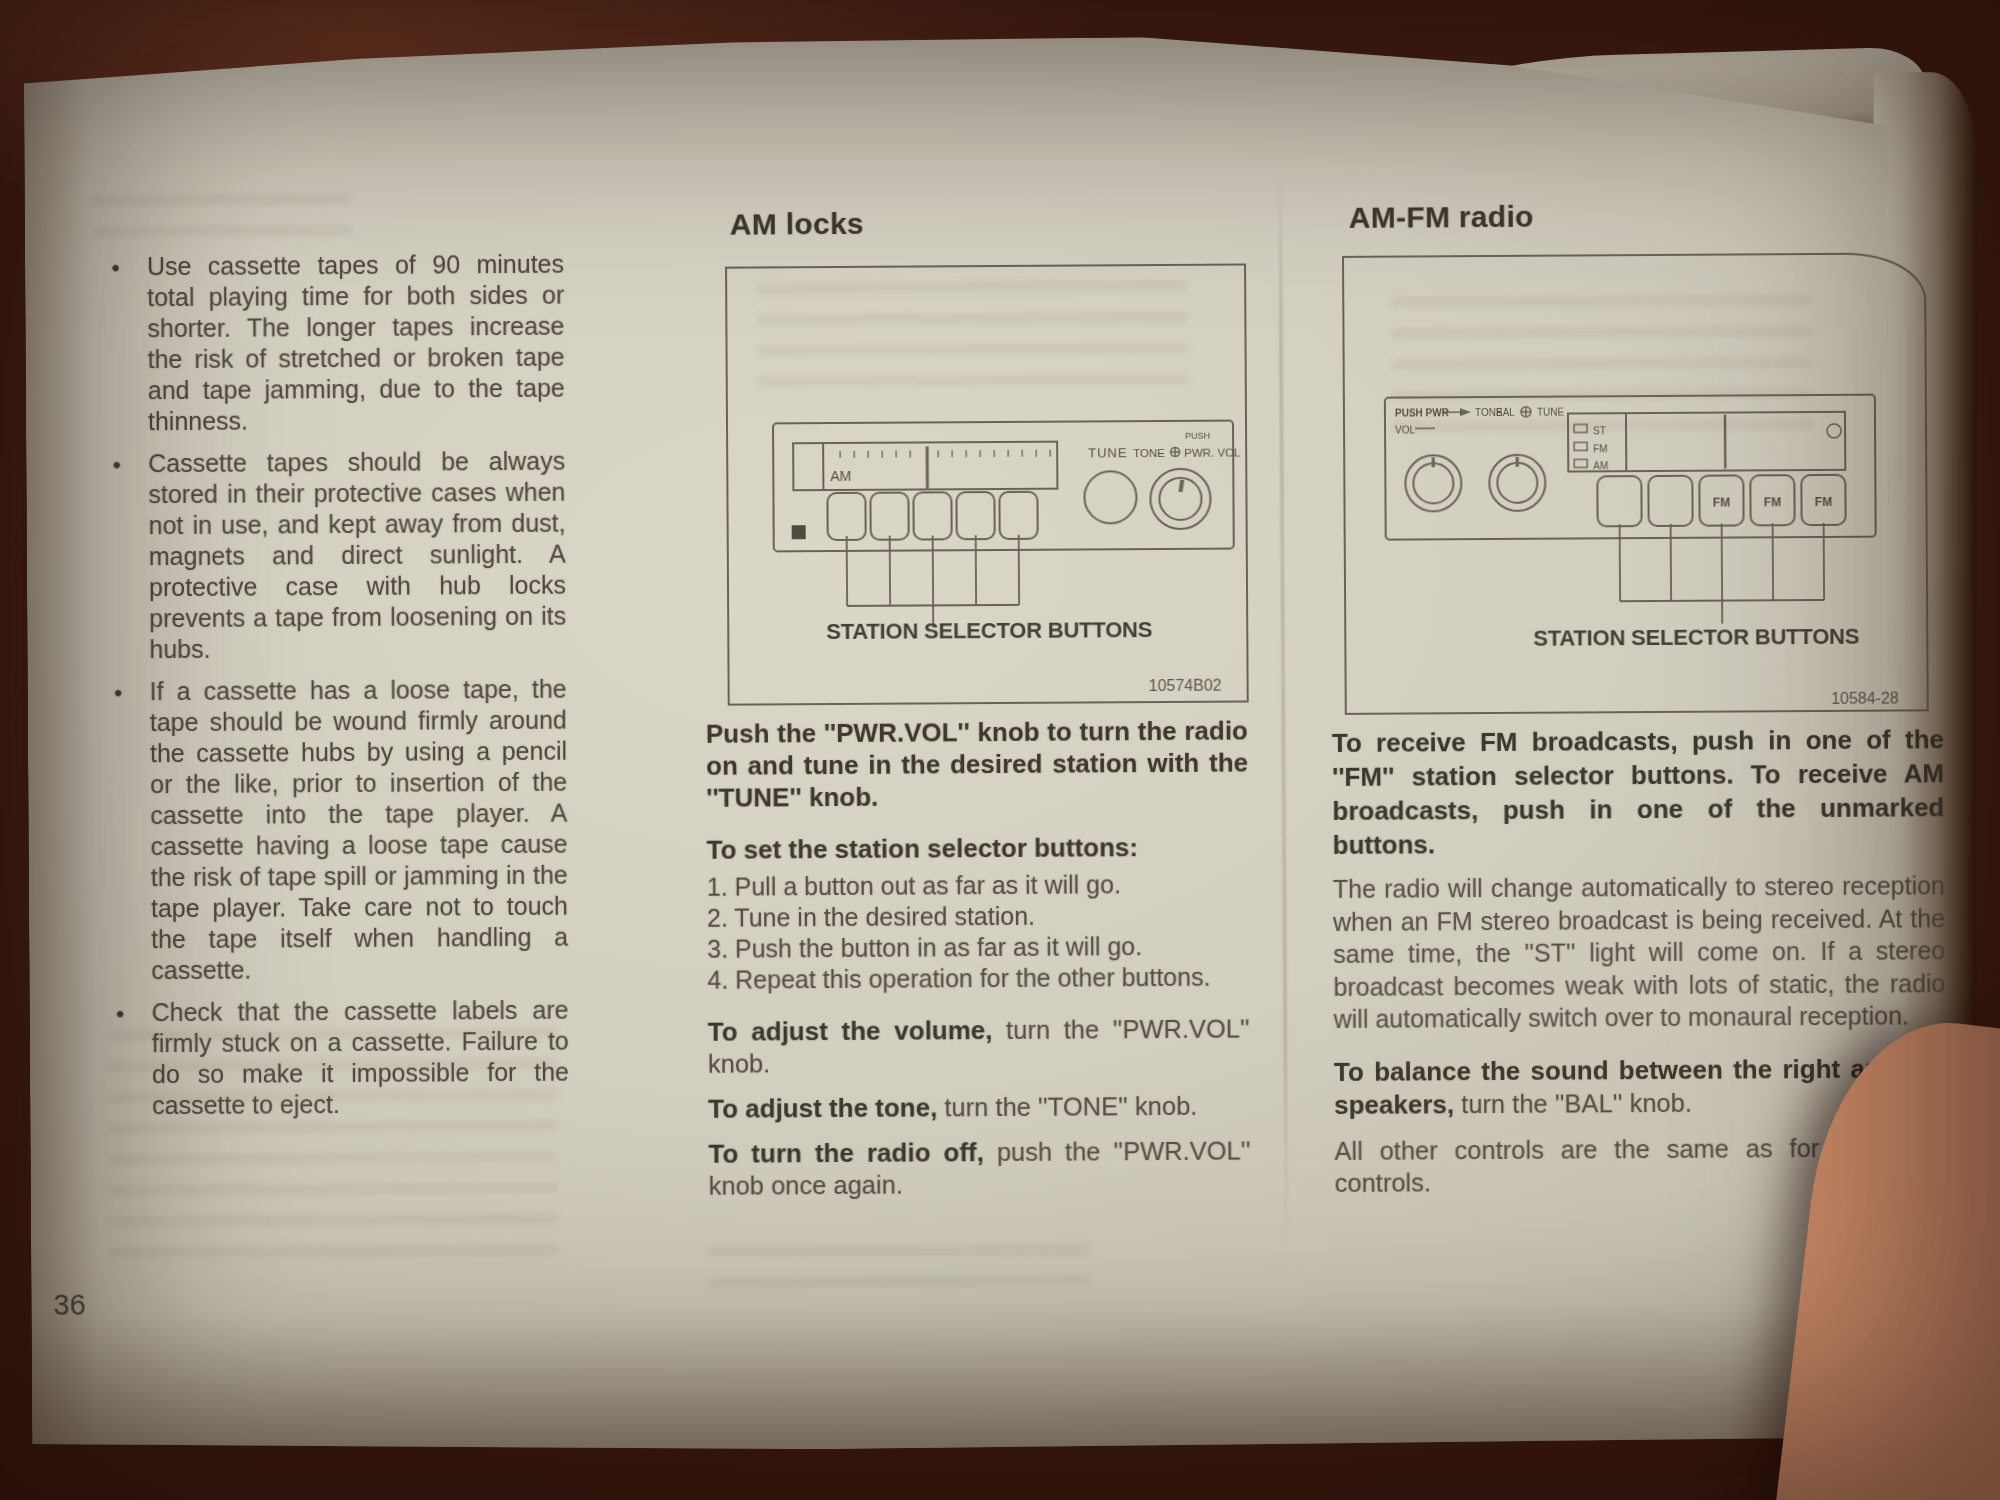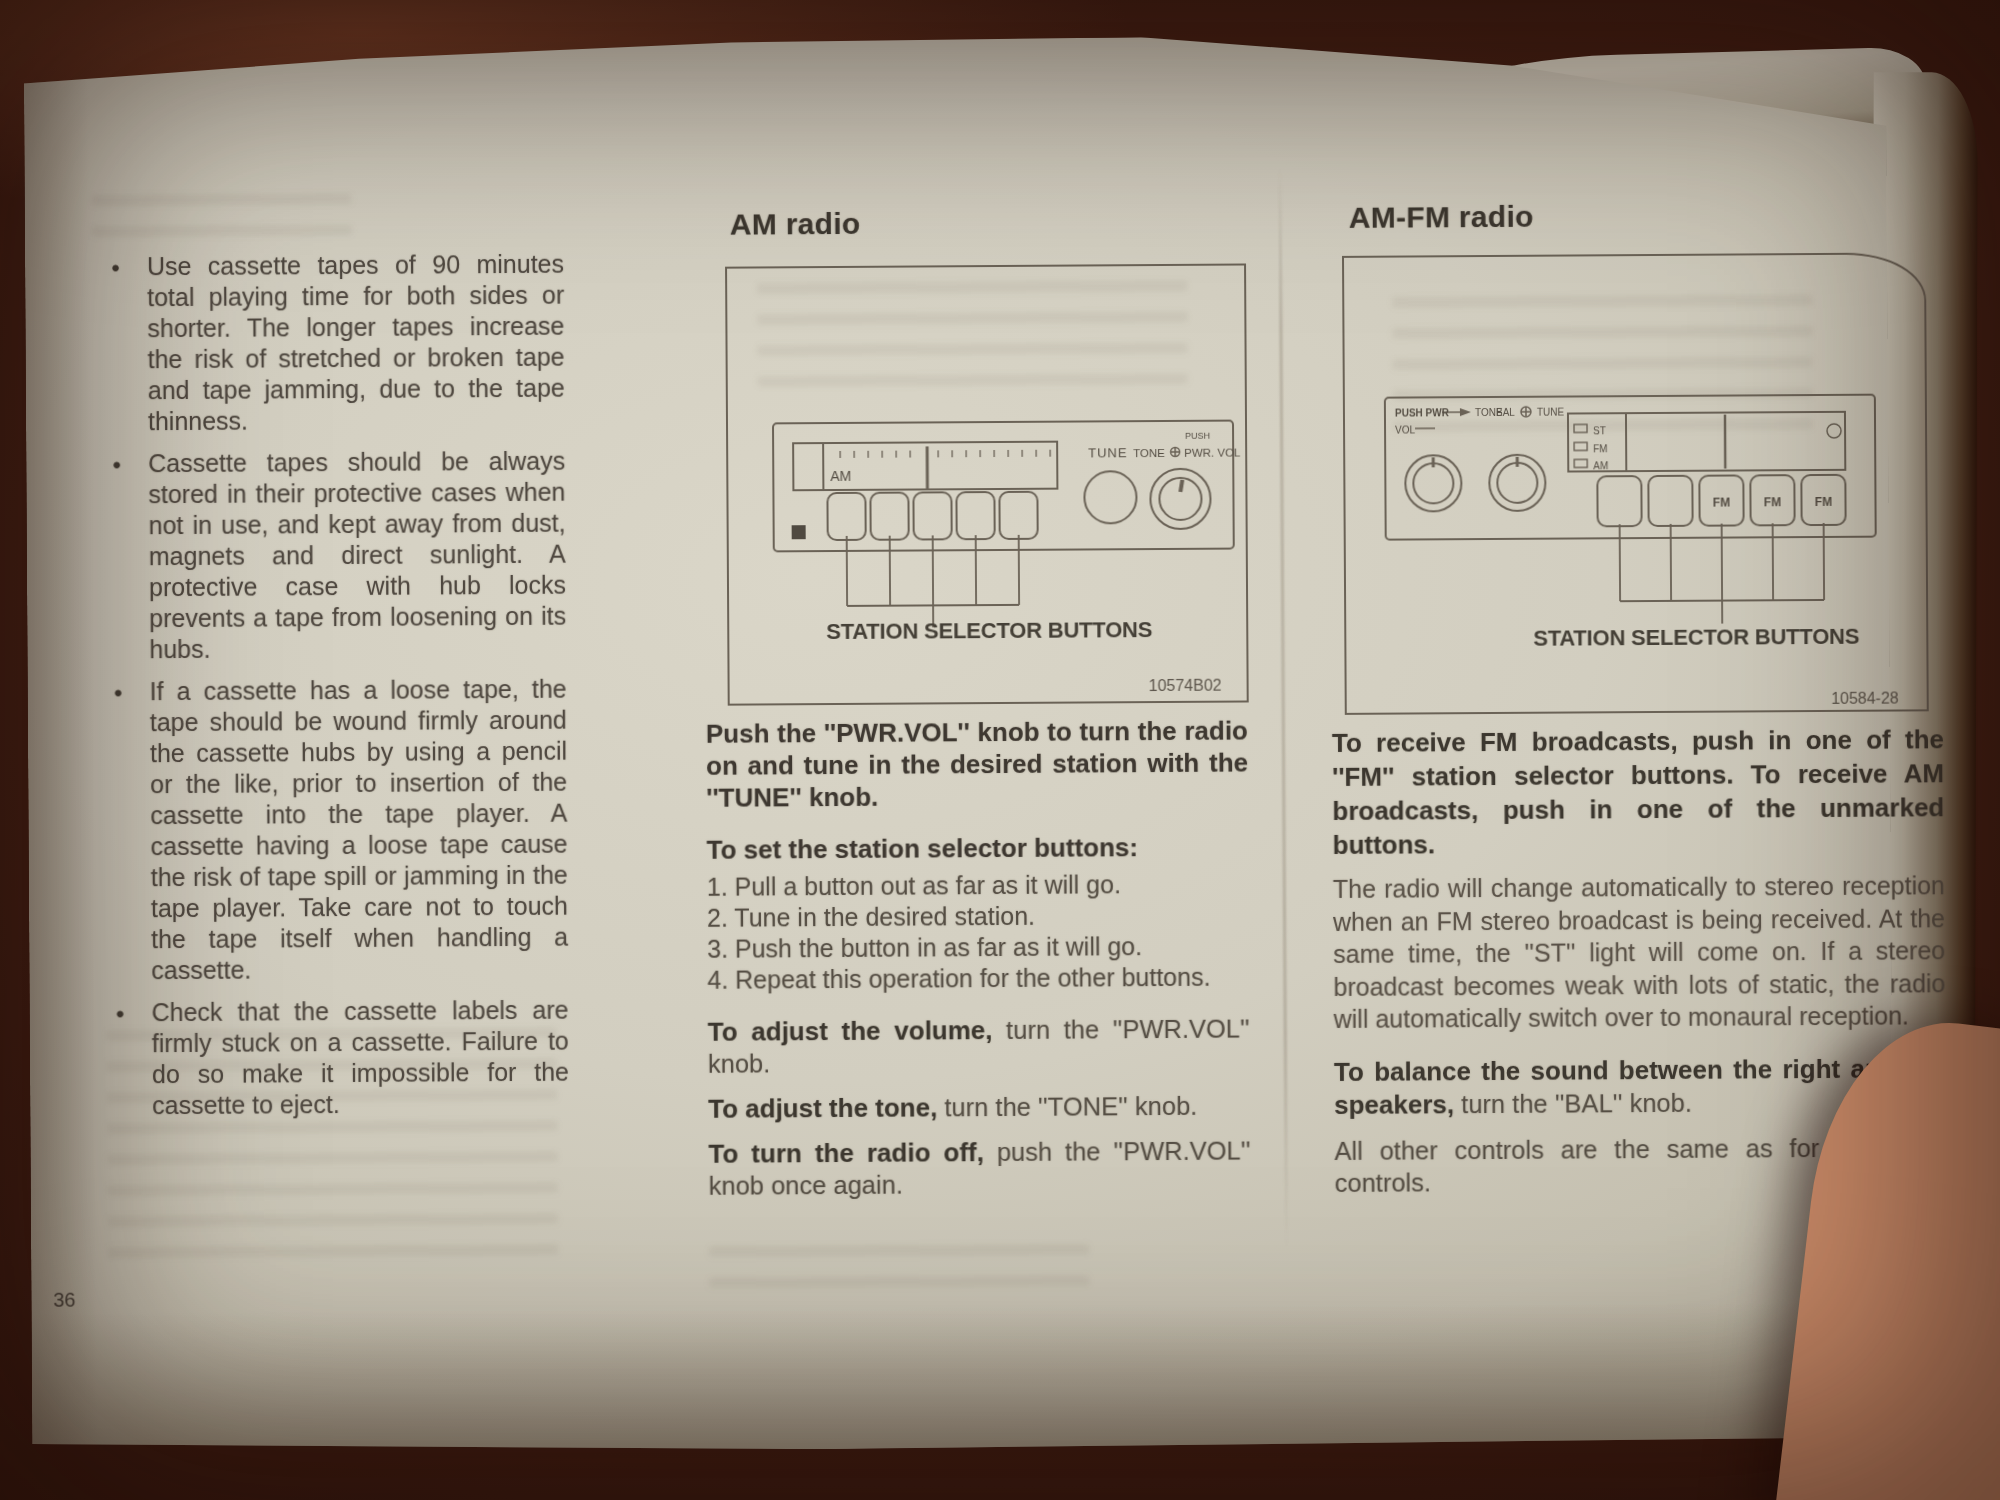--- a/index.html
+++ b/index.html
@@ -52,21 +52,21 @@
   .mid-intro{font-weight:bold;font-size:26px;line-height:32px;color:#3e3831;}
   .mid-sub{font-weight:bold;font-size:26px;line-height:31px;color:#3e3831;margin-top:21px !important;text-align:left !important;}
   .steps{margin-top:6px;font-size:25px;line-height:31px;color:#554e44;}
   .steps div{text-align:left;}
   .lead{font-size:25.5px;line-height:32px;color:#554e44;}
   .lead b{color:#3c372f;font-size:26px;}
   .mt1{margin-top:20px !important;}
   .mt2{margin-top:13px !important;}
   .right-intro{font-weight:bold;font-size:26px;line-height:34px;color:#3c372f;}
   .right-body{font-size:25px;line-height:32.5px;color:#5a5248;margin-top:11px !important;}
-  .page-num{position:absolute;left:50px;top:1283px;font-size:20px;color:#49433b;}
+  .page-num{position:absolute;left:50px;top:1283px;font-size:29px;color:#49433b;}
   svg text{fill:#554e44;}
   svg .cap{font-weight:bold;font-size:22px;letter-spacing:-0.2px;fill:#454037;}
   svg .fignum{font-size:16px;fill:#5d564c;}
   svg .tiny{font-size:10px;}
 </style>
 </head>
 <body>
 
 <div class="photo">
   <div class="tilt">
@@ -95,21 +95,21 @@
         <div class="bullet">
           <span class="dot">●</span>
           <p>If a cassette has a loose tape, the tape should be wound firmly around the cassette hubs by using a pencil or the like, prior to insertion of the cassette into the tape player. A cassette having a loose tape cause the risk of tape spill or jamming in the tape player. Take care not to touch the tape itself when handling a cassette.</p>
         </div>
         <div class="bullet">
           <span class="dot">●</span>
           <p>Check that the cassette labels are firmly stuck on a cassette. Failure to do so make it impossible for the cassette to eject.</p>
         </div>
       </div>
 
-      <div class="heading" style="left:733px;top:206px;">AM radio</div>
+      <div class="heading" style="left:733px;top:206px;">AM locks</div>
 
       <div class="figure-box" style="left:728px;top:265px;width:517px;height:435px;">
         <svg class="fig-svg" viewBox="0 0 517 435">
           <g stroke="#6a6256" fill="none" stroke-width="2">
             <rect x="45" y="155" width="460" height="128" rx="4"></rect>
             <rect x="65" y="175" width="264" height="47"></rect>
             <line x1="95" y1="175" x2="95" y2="222"></line>
             <path stroke-width="1.3" d="M112 183v7M126 183v7M140 183v7M154 183v7M168 183v7M182 183v7M210 183v7M224 183v7M238 183v7M252 183v7M266 183v7M280 183v7M294 183v7M308 183v7M322 183v7"></path>
             <line x1="199" y1="179" x2="199" y2="221" stroke-width="3"></line>
             <rect x="99" y="225" width="38" height="47" rx="9"></rect>

